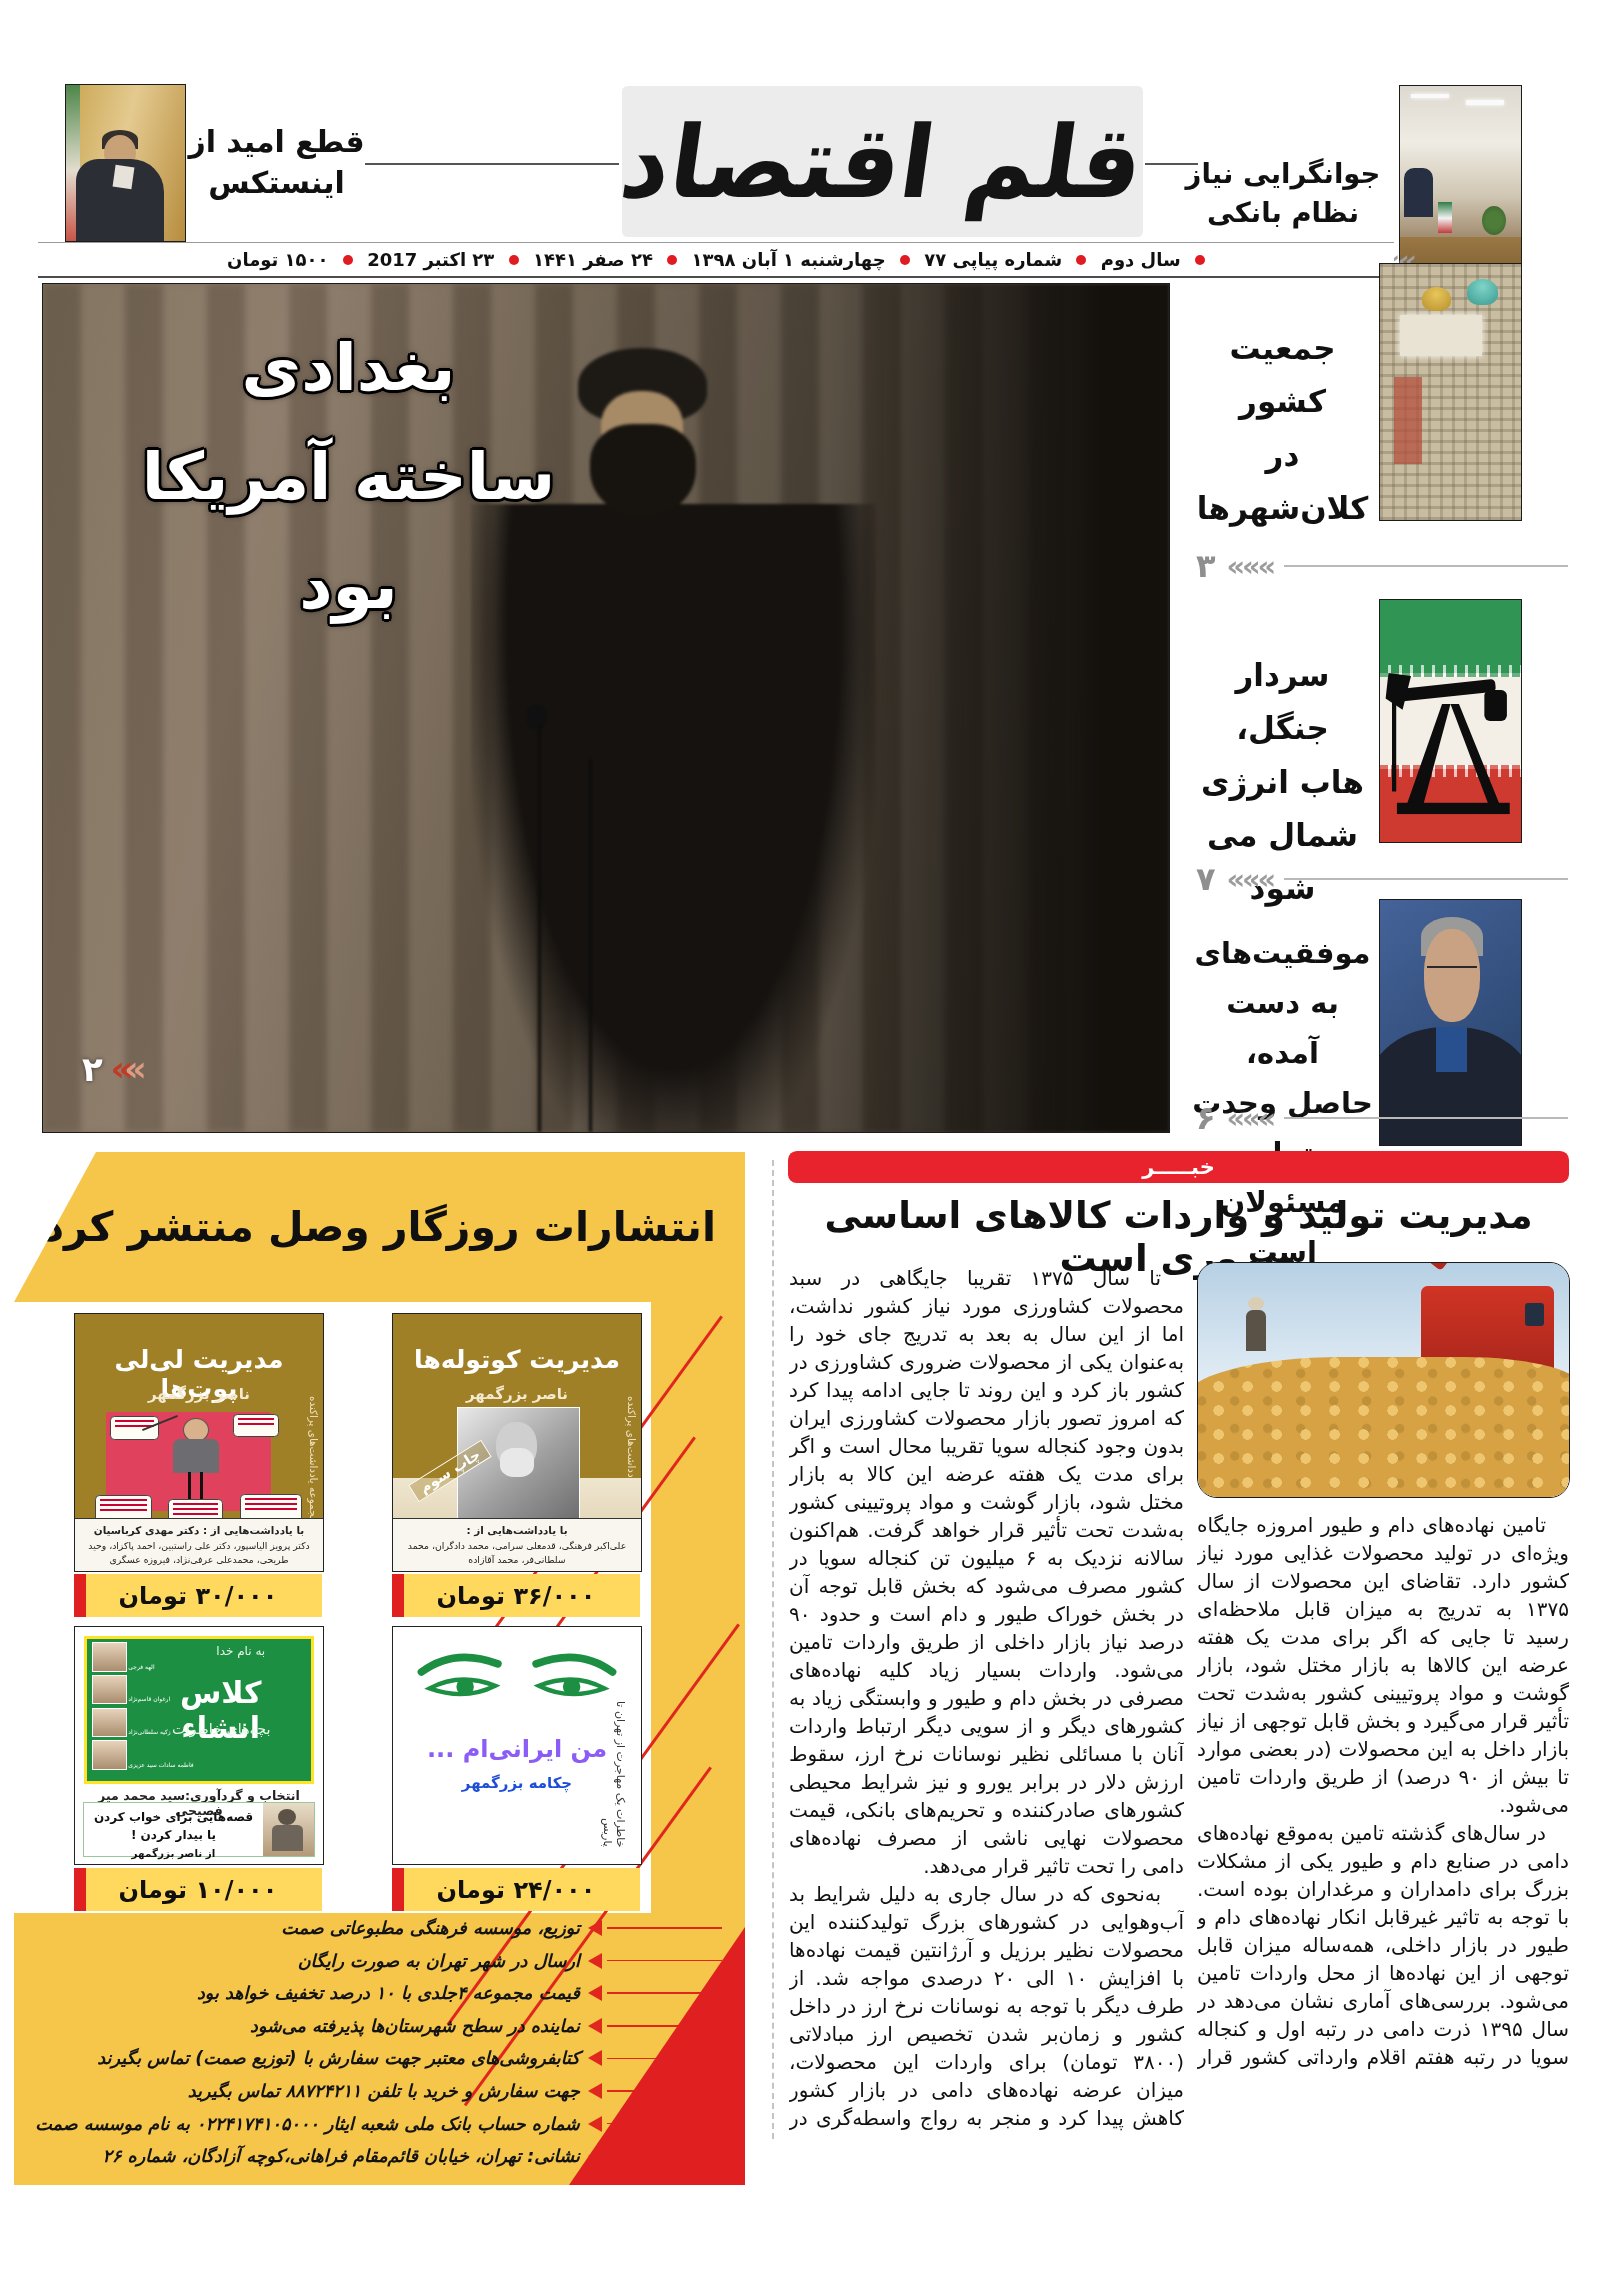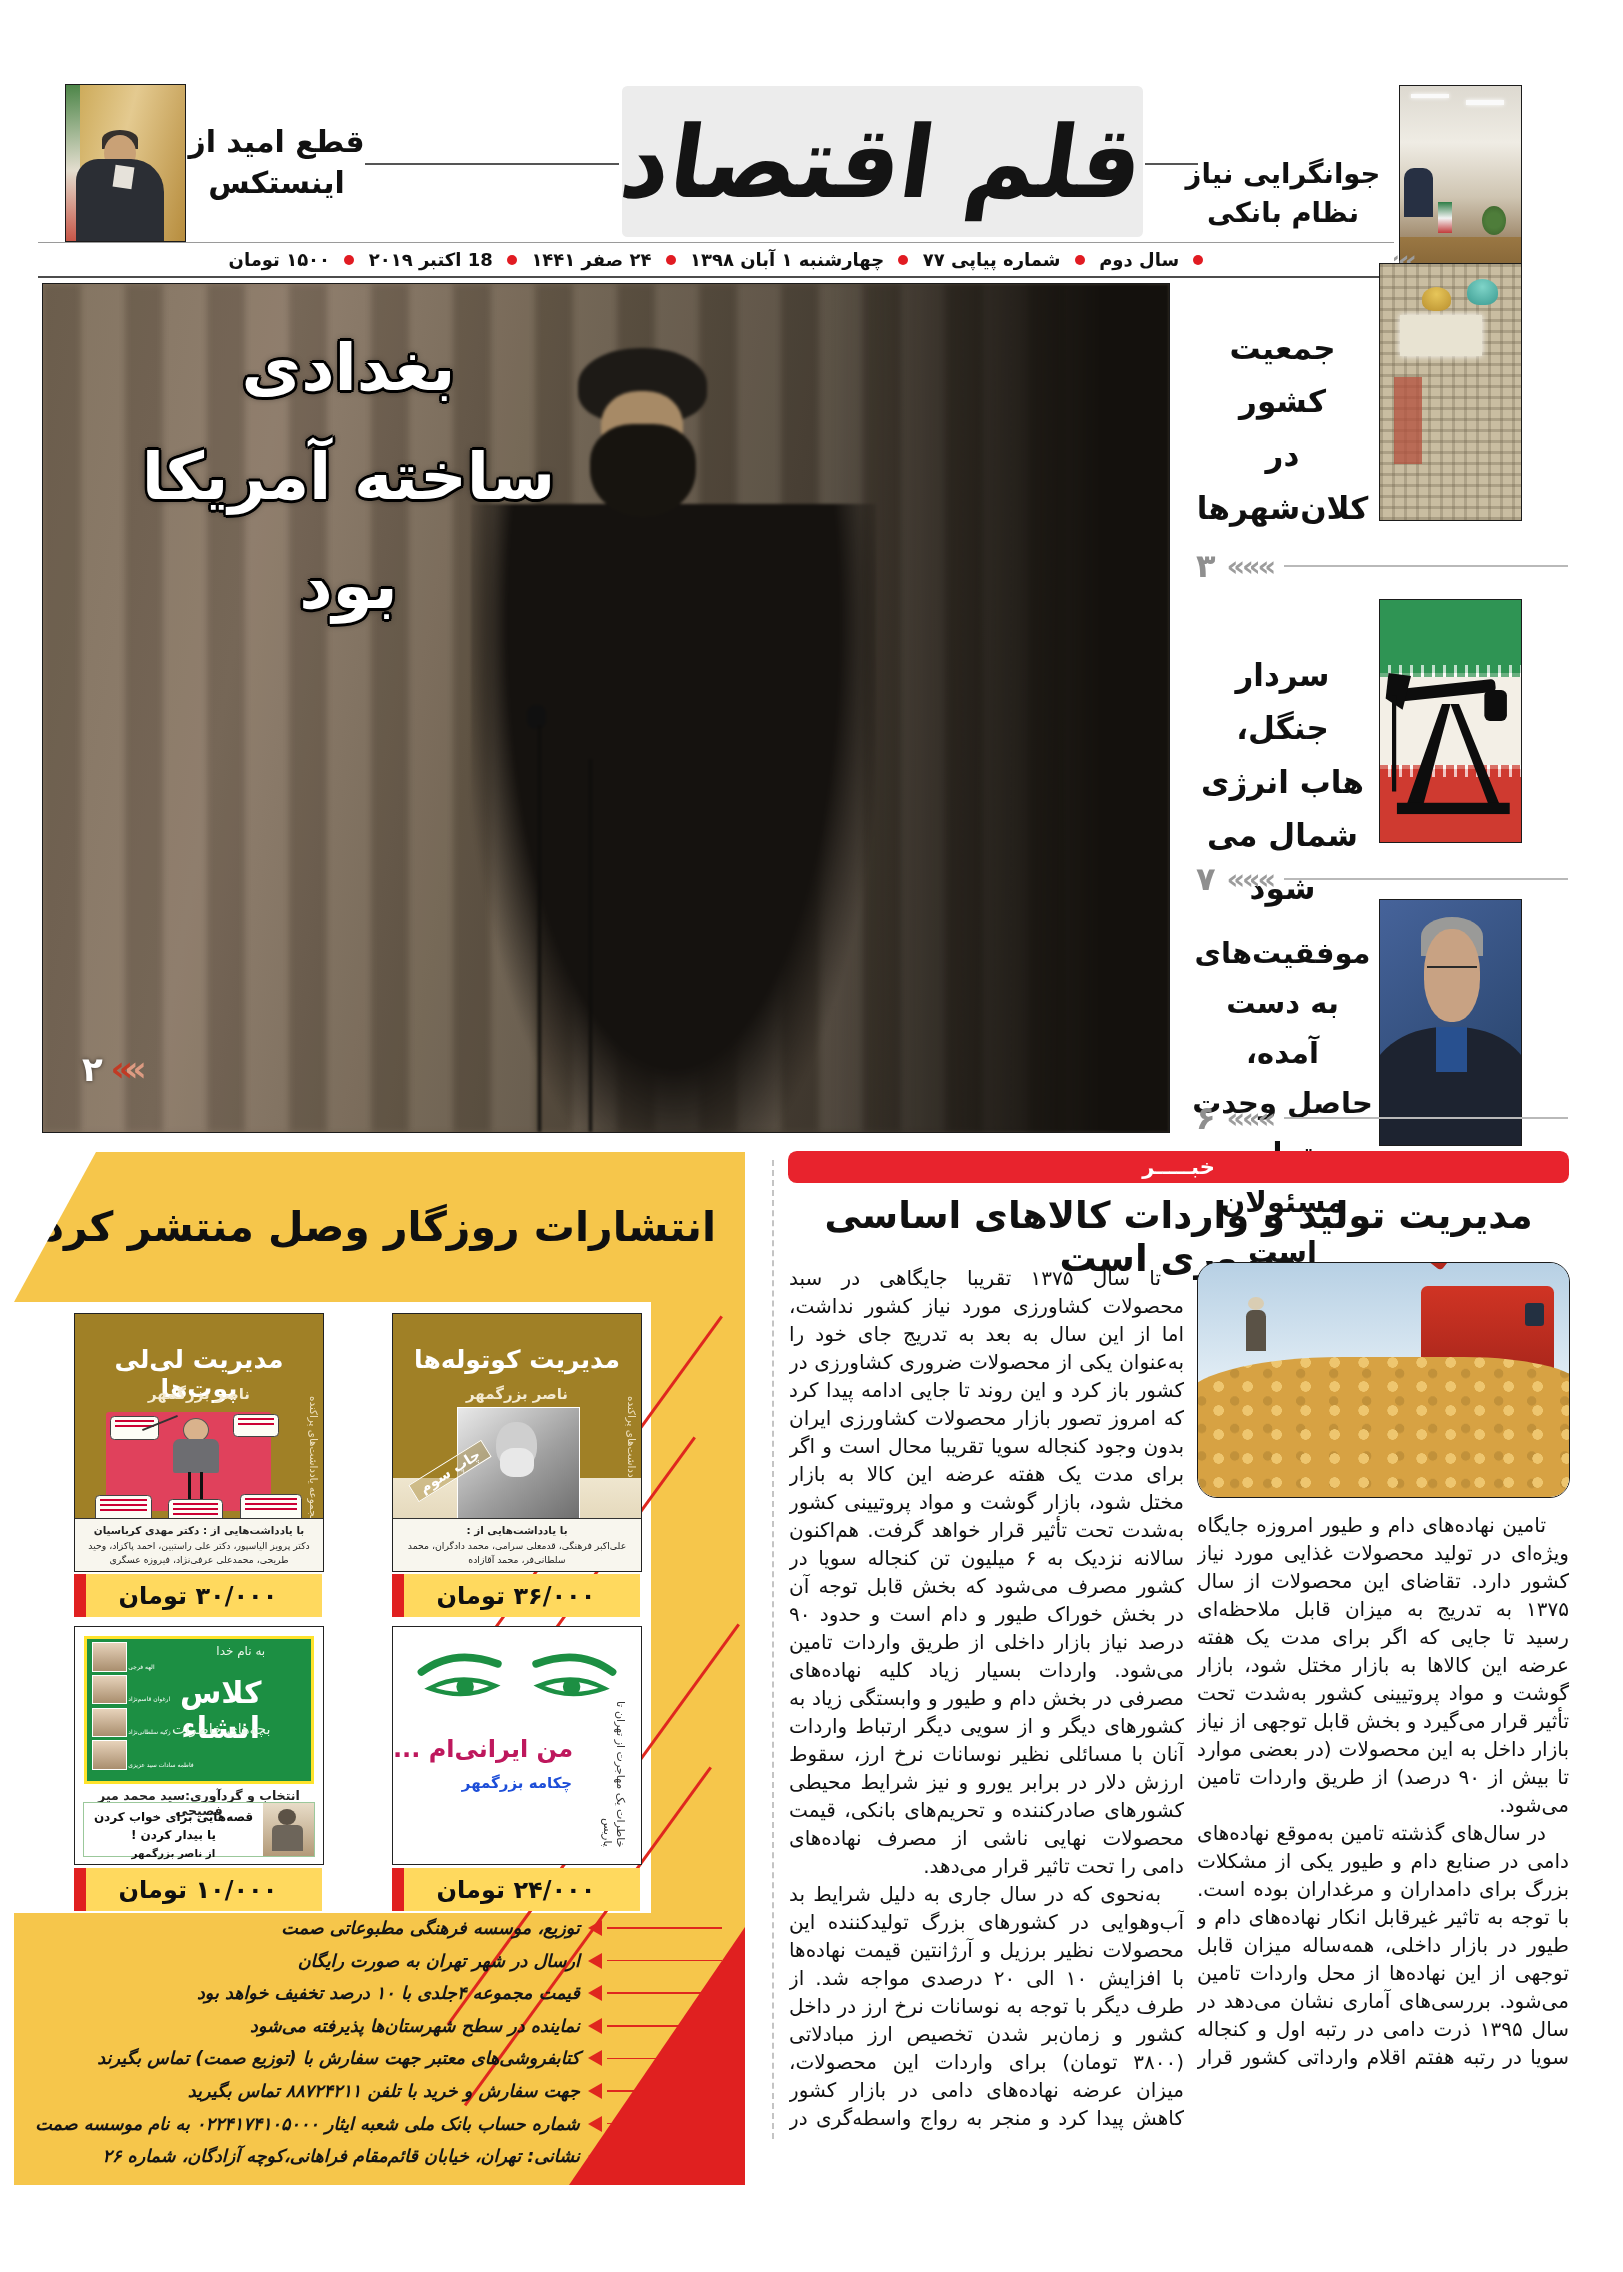--- a/index.html
+++ b/index.html
@@ -143,21 +143,21 @@
   .bk3-pics .ph{width:33px;height:27.5px;background:linear-gradient(#e7d3bb,#a98e6e);border:1.1px solid #fff;position:relative;}
   .bk3-pics .nm{position:absolute;left:35px;bottom:1.1px;color:#fff;font-size:6px;white-space:nowrap;}
   .bk3-compiler{position:absolute;left:0;top:161px;width:100%;text-align:center;font-size:12.6px;font-weight:bold;color:#222;}
   .bk3-band{position:absolute;left:7.7px;bottom:6.6px;right:7.7px;height:53px;border:1.1px solid #9bc89b;display:flex;direction:rtl;}
   .bk3-band .ph{width:51px;height:100%;background:linear-gradient(#e8dcc8,#b39a78);position:relative;}
   .bk3-band .ph:before{content:"";position:absolute;left:14.3px;top:5.5px;width:18.7px;height:16.5px;background:#5c5246;border-radius:50%;}
   .bk3-band .ph:after{content:"";position:absolute;left:8.8px;top:22px;width:31px;height:26px;background:#6d655a;border-radius:5.5px 5.5px 0 0;}
   .bk3-band .tx{flex:1;text-align:center;font-size:12px;font-weight:bold;line-height:1.5;padding-top:4.4px;}
   .bk3-band .ta{font-size:10.4px;font-weight:bold;margin-top:2.2px;}
   .bk4-eyes{position:absolute;left:16.5px;top:15.4px;width:214px;height:71px;}
-  .bk4-title{position:absolute;left:0;top:108px;width:100%;text-align:left;color:#be185d;font-weight:bold;font-size:24px;}
+  .bk4-title{position:absolute;left:0;top:108px;width:100%;text-align:center;color:#8b5cf6;font-weight:bold;font-size:24px;}
   .bk4-author{position:absolute;left:0;top:147px;width:100%;text-align:center;color:#1d4ed8;font-size:15px;font-weight:bold;}
   .bk4-side{position:absolute;right:14.3px;top:66px;height:154px;writing-mode:vertical-rl;font-size:11px;color:#333;}
   .price-bar{position:absolute;width:248px;height:43px;background:#ffd95e;display:flex;align-items:center;justify-content:center;
              font-size:24px;font-weight:bold;color:#101010;}
   .price-bar .notch{position:absolute;left:0;top:0;width:12px;height:100%;background:#e02020;}
   .ad-bullets{position:absolute;right:23px;top:763px;width:682px;}
   .ad-bullet{display:flex;direction:rtl;align-items:center;justify-content:flex-start;height:26px;margin-bottom:6.6px;font-style:italic;}
   .ab-line{width:115px;height:1.6px;background:#df271e;margin-left:5.5px;flex:0 0 auto;}
   .ab-marker{width:0;height:0;border-top:8.2px solid transparent;border-bottom:8.2px solid transparent;border-left:14.3px solid #df271e;margin-left:7.7px;flex:0 0 auto;transform:scaleX(-1);}
   .ab-text{font-size:17.6px;font-weight:bold;color:#141414;white-space:nowrap;}
@@ -206,21 +206,21 @@
   <div class="abs date-strip">
     <span class="red-dot"></span>
     <span>سال دوم</span>
     <span class="red-dot"></span>
     <span>شماره پیاپی ۷۷</span>
     <span class="red-dot"></span>
     <span>چهارشنبه ۱ آبان ۱۳۹۸</span>
     <span class="red-dot"></span>
     <span>۲۴ صفر ۱۴۴۱</span>
     <span class="red-dot"></span>
-    <span>18 اکتبر ۲۰۱۹</span>
+    <span>۲۳ اکتبر 2017</span>
     <span class="red-dot"></span>
     <span>۱۵۰۰ تومان</span>
   </div>
 
   <div class="photo main-photo">
     <div class="mp-bg"></div>
     <div class="mp-stripes"></div>
     <div class="mp-scene">
       <div class="mp-dark-col"></div>
       <div class="mp-body"></div>

